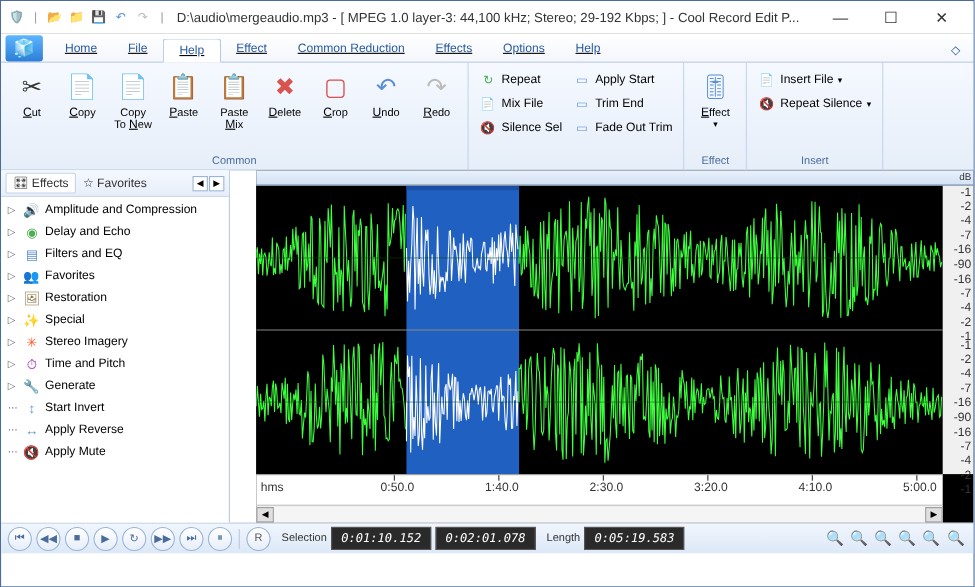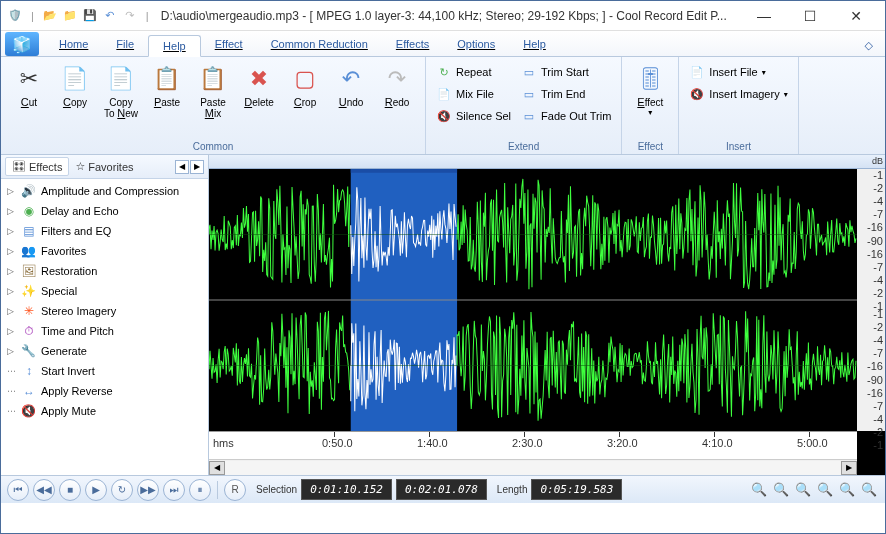--- a/index.html
+++ b/index.html
@@ -40,21 +40,21 @@
 .sb-tab { display:flex; align-items:center; gap:3px; padding:2px 6px; font-size:10px; color:#333; }
 .sb-tab.active { background:#fff; border:1px solid #c5d4e8; border-radius:2px; }
 .sb-arrows { margin-left:auto; display:flex; gap:1px; }
 .sb-arrow { width:14px; height:14px; border:1px solid #9bb4d4; font-size:8px; display:flex; align-items:center; justify-content:center; background:#fff; }
 .sb-tree { flex:1; overflow:auto; padding:2px; }
 .tree-item { display:flex; align-items:center; gap:4px; padding:2px 4px; cursor:default; }
 .tree-item .exp { width:10px; color:#666; font-size:9px; }
 .tree-item .tico { width:16px; height:16px; display:flex; align-items:center; justify-content:center; font-size:12px; }
 
 
-.wave-area { flex:1; display:flex; flex-direction:column; background:#000; position:relative; }
+.wave-area { flex:1; display:flex; flex-direction:column; background:#000; position:relative;margin-left:24px; }
 .wave-header { height:14px; background:linear-gradient(#e8f0fb,#d4e2f4); border-bottom:1px solid #9bb4d4; }
 .wave-canvas { flex:1; position:relative; background:#000; }
 .wave-canvas svg { position:absolute; inset:0; width:100%; height:100%; }
 .db-scale { position:absolute; right:0; top:0; width:28px; height:100%; background:#f0f0f0; font-size:8px; color:#333; }
 .db-scale div { position:absolute; right:2px; }
 .db-header { position:absolute; right:2px; top:-13px; font-size:9px; color:#333; }
 
 
 .timeline { height:28px; background:#fff; border-top:1px solid #999; position:relative; font-size:9px; color:#333; }
 .timeline .tick { position:absolute; top:0; }
@@ -168,33 +168,32 @@
             <span>Mix File</span>
           </div>
           <div class="rbtn-sm">
             <span class="ico" style="color: rgb(90, 143, 214);">🔇</span>
             <span>Silence Sel</span>
           </div>
         </div>
         <div class="rcol">
           <div class="rbtn-sm">
             <span class="ico" style="color: rgb(90, 143, 214);">▭</span>
-            <span>Trim Start</span>
+            <span>Apply Start</span>
           </div>
           <div class="rbtn-sm">
             <span class="ico" style="color: rgb(90, 143, 214);">▭</span>
             <span>Trim End</span>
           </div>
           <div class="rbtn-sm">
             <span class="ico" style="color: rgb(90, 143, 214);">▭</span>
             <span>Fade Out Trim</span>
           </div>
         </div>
       </div>
-      <div class="rgroup-label">Extend</div>
     </div>
     <div class="rgroup">
       <div class="rgroup-body">
         <div class="rbtn-lg">
           <div class="ico" style="color: rgb(90, 143, 214);">🎚</div>
           <div class="lbl"><span class="underline">E</span>ffect</div>
           <div style="font-size: 8px;">▾</div>
         </div>
       </div>
       <div class="rgroup-label">Effect</div>
@@ -202,21 +201,21 @@
     <div class="rgroup">
       <div class="rgroup-body">
         <div class="rcol">
           <div class="rbtn-sm">
             <span class="ico" style="color: rgb(230, 162, 60);">📄</span>
             <span>Insert File</span>
             <span style="font-size: 8px;"> ▾</span>
           </div>
           <div class="rbtn-sm">
             <span class="ico" style="color: rgb(90, 143, 214);">🔇</span>
-            <span>Insert Imagery</span>
+            <span>Repeat Silence</span>
             <span style="font-size: 8px;"> ▾</span>
           </div>
         </div>
       </div>
       <div class="rgroup-label">Insert</div>
     </div>
   </div>
 
 <div class="main">
 

